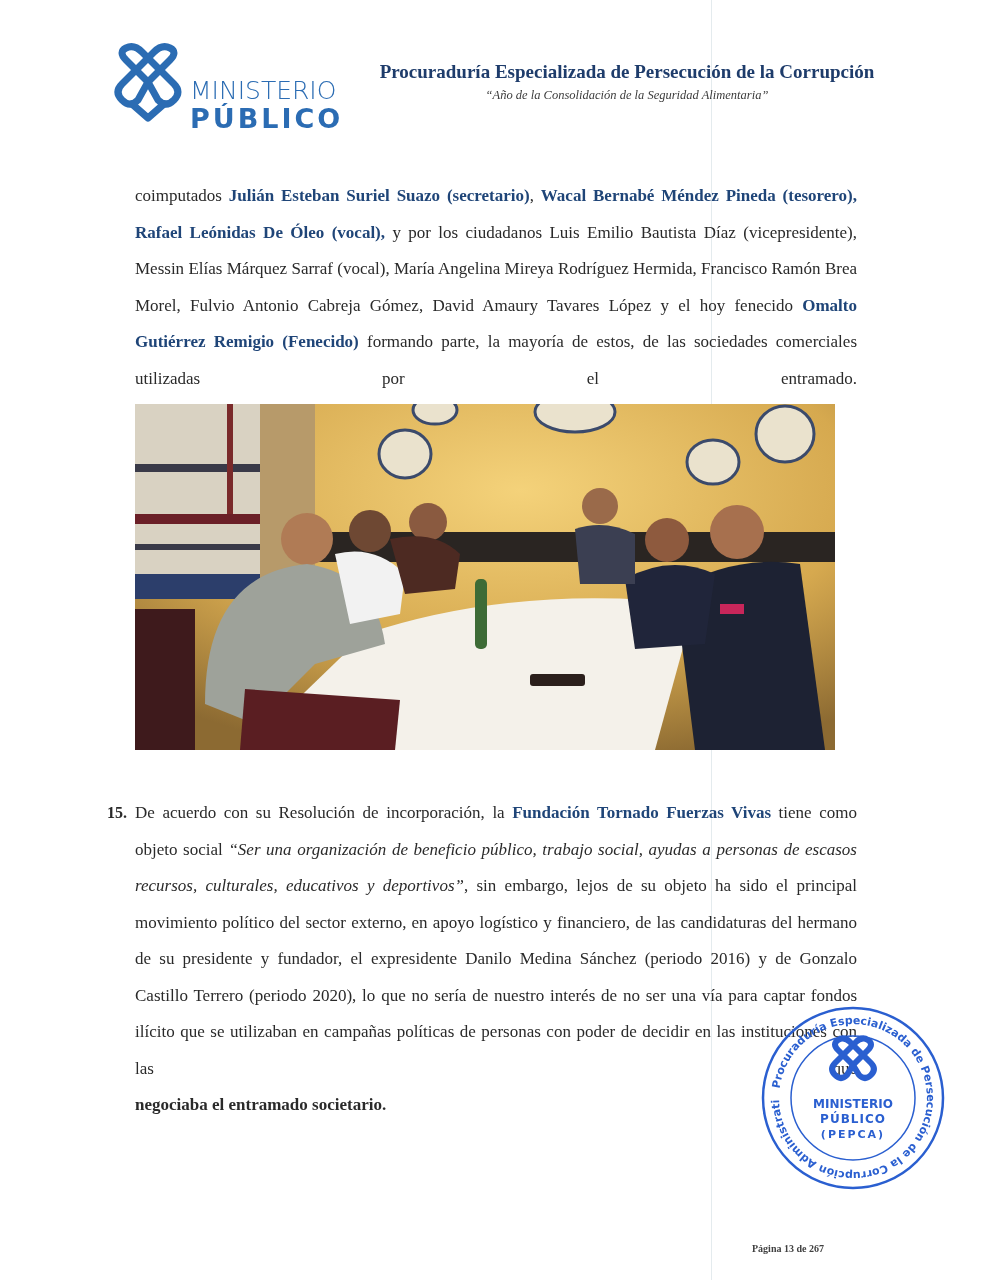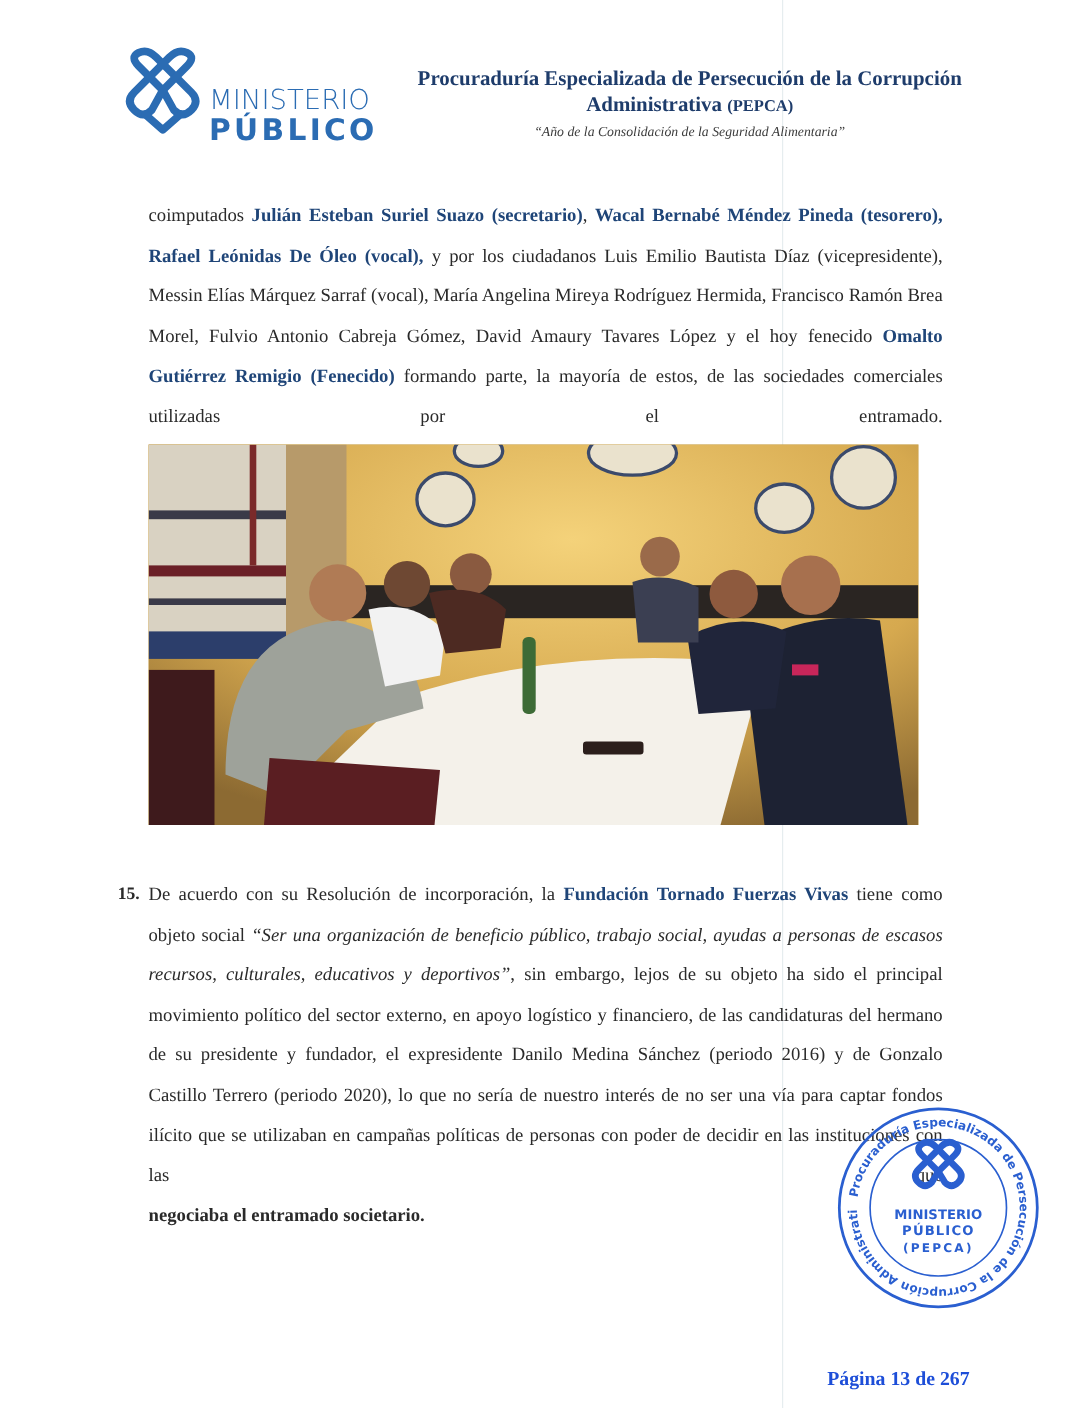--- a/index.html
+++ b/index.html
@@ -48,21 +48,21 @@
     .photo {
       position: absolute; left: 135px; top: 404px; width: 700px; height: 346px;
       overflow: hidden; background: #c9a451;
     }
     
     .stamp {
       position: absolute; left: 758px; top: 1003px; width: 190px; height: 190px;
     }
     .footer {
       position: absolute; left: 752px; top: 1243px;
-      font-size: 18px; font-weight: bold; color: #1d4ed8; text-align: center;
+      font-size: 10px; font-weight: bold; color: #404040; text-align: center;
     }
   </style>
 </head>
 <body>
 
 <div class="scanline"></div>
 
 <svg class="logo" viewBox="0 0 72 80">
   <g fill="none" stroke="#2b6cb3" stroke-width="7" stroke-linecap="round" stroke-linejoin="round">
     <path d="M36 40 L14 18 Q6 10 14 6 Q22 2 30 10 L62 42 Q70 50 62 58 Q54 66 46 58 Z"></path>
@@ -70,24 +70,20 @@
     <path d="M20 62 L36 76 L52 62"></path>
   </g>
 </svg>
 <div class="logo-text">
   <div class="l1">MINISTERIO</div>
   <div class="l2">PÚBLICO</div>
 </div>
 
 <div class="hdr">
   <div class="t1">Procuraduría Especializada de Persecución de la Corrupción</div>
-  <div class="t2">
-    <span>Administrativa</span>
-    <span class="sc">(PEPCA)</span>
-  </div>
   <div class="t3">“Año de la Consolidación de la Seguridad Alimentaria”</div>
 </div>
 
 <div class="para" style="top:178px;">
   <span>coimputados </span><span class="hl">Julián Esteban Suriel Suazo (secretario)</span><span>, </span><span class="hl">Wacal Bernabé Méndez Pineda (tesorero), Rafael Leónidas De Óleo (vocal),</span><span> y por los ciudadanos Luis Emilio Bautista Díaz (vicepresidente), Messin Elías Márquez Sarraf (vocal), María Angelina Mireya Rodríguez Hermida, Francisco Ramón Brea Morel, Fulvio Antonio Cabreja Gómez, David Amaury Tavares López y el hoy fenecido </span><span class="hl">Omalto Gutiérrez Remigio (Fenecido)</span><span> formando parte, la mayoría de estos, de las sociedades comerciales utilizadas por el entramado.</span>
 </div>
 
 <div class="photo">
   <svg width="700" height="346" viewBox="0 0 700 346">
     <defs>

